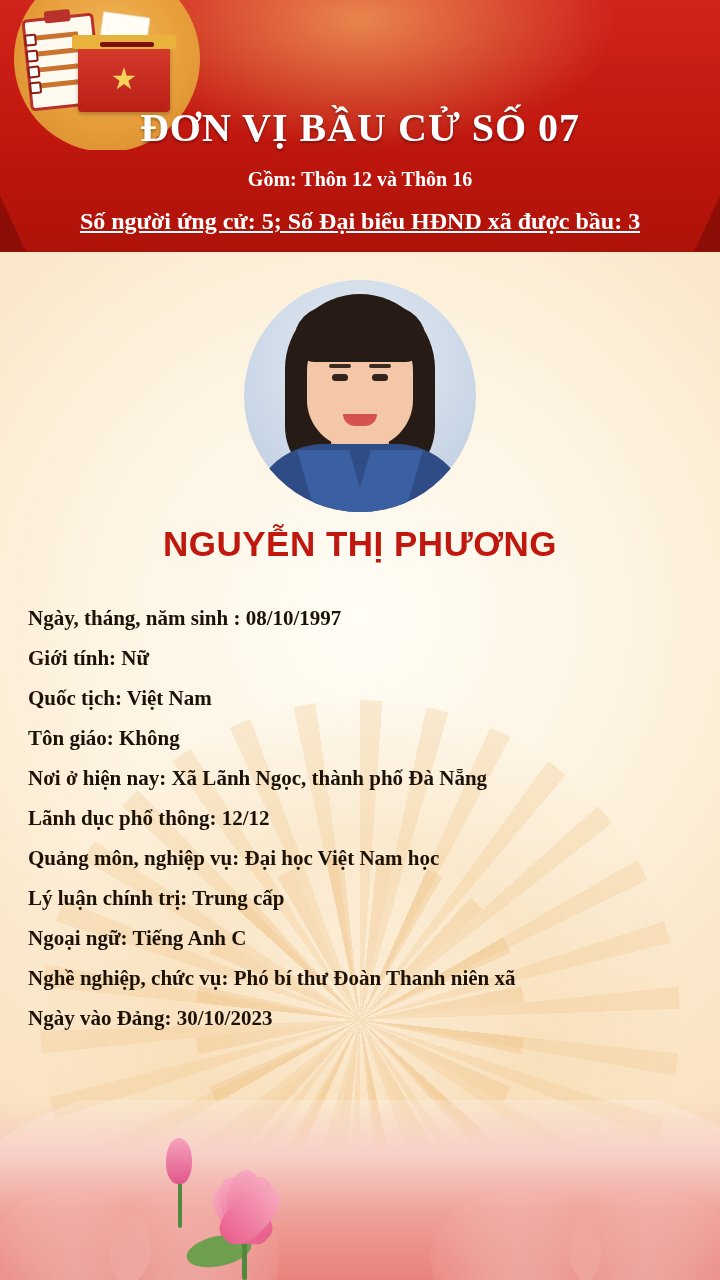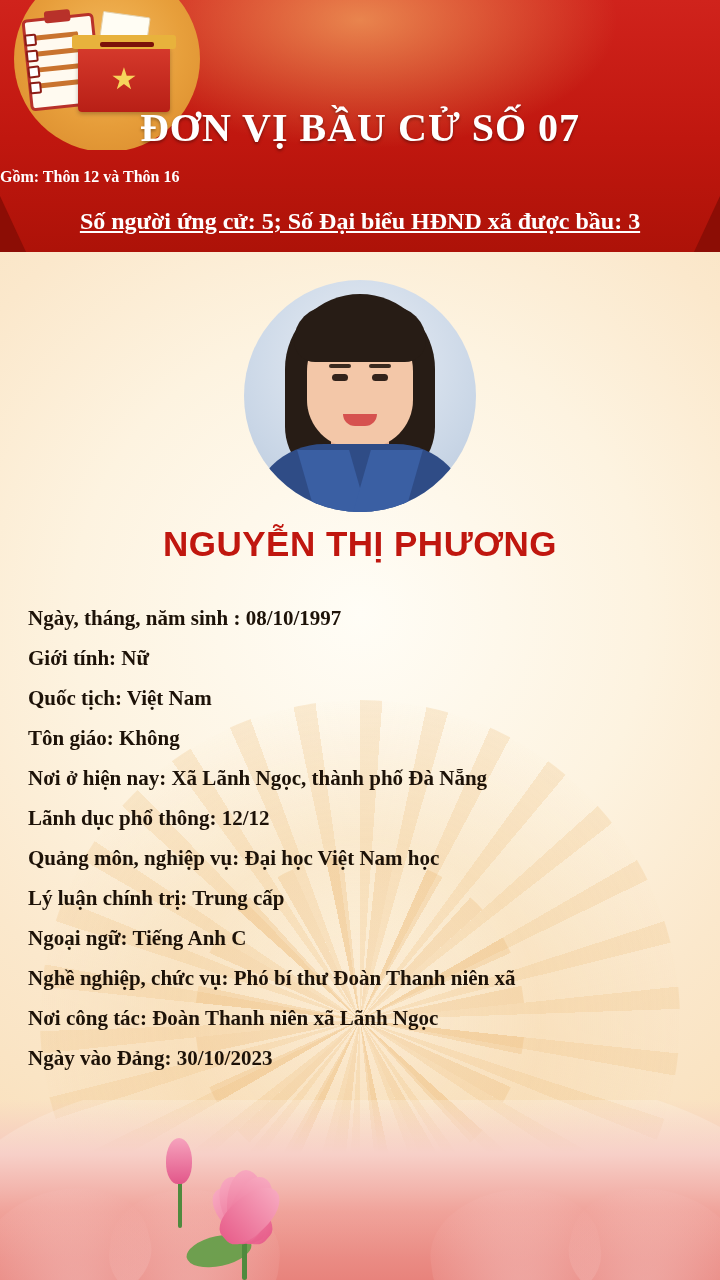--- a/index.html
+++ b/index.html
@@ -195,23 +195,23 @@
     color: #ffffff;
     font-size: 40px;
     font-weight: bold;
     letter-spacing: 1px;
     text-shadow: 0 2px 3px rgba(0,0,0,.35);
   }
   .header-sub1 {
     position: absolute;
     left: 0; right: 0;
     top: 168px;
-    text-align: left;
+    text-align: center;
     color: #ffffff;
-    font-size: 16px;
+    font-size: 20px;
     font-weight: bold;
   }
   .header-sub2 {
     position: absolute;
     left: 0; right: 0;
     top: 208px;
     text-align: center;
     color: #ffffff;
     font-size: 24px;
     font-weight: bold;
@@ -503,24 +503,20 @@
     </div>
     <div class="info-row">
       <span class="label">Ngoại ngữ:</span>
       <span class="value">Tiếng Anh C</span>
     </div>
     <div class="info-row">
       <span class="label">Nghề nghiệp, chức vụ:</span>
       <span class="value">Phó bí thư Đoàn Thanh niên xã</span>
     </div>
     <div class="info-row">
-      <span class="label">Nơi công tác:</span>
-      <span class="value">Đoàn Thanh niên xã Lãnh Ngọc</span>
-    </div>
-    <div class="info-row">
       <span class="label">Ngày vào Đảng:</span>
       <span class="value">30/10/2023</span>
     </div>
   </div>
 
   <div class="bottom">
     <div class="b-swoosh"></div>
     <div class="petal p1"></div>
     <div class="petal p2"></div>
     <div class="petal p3"></div>

